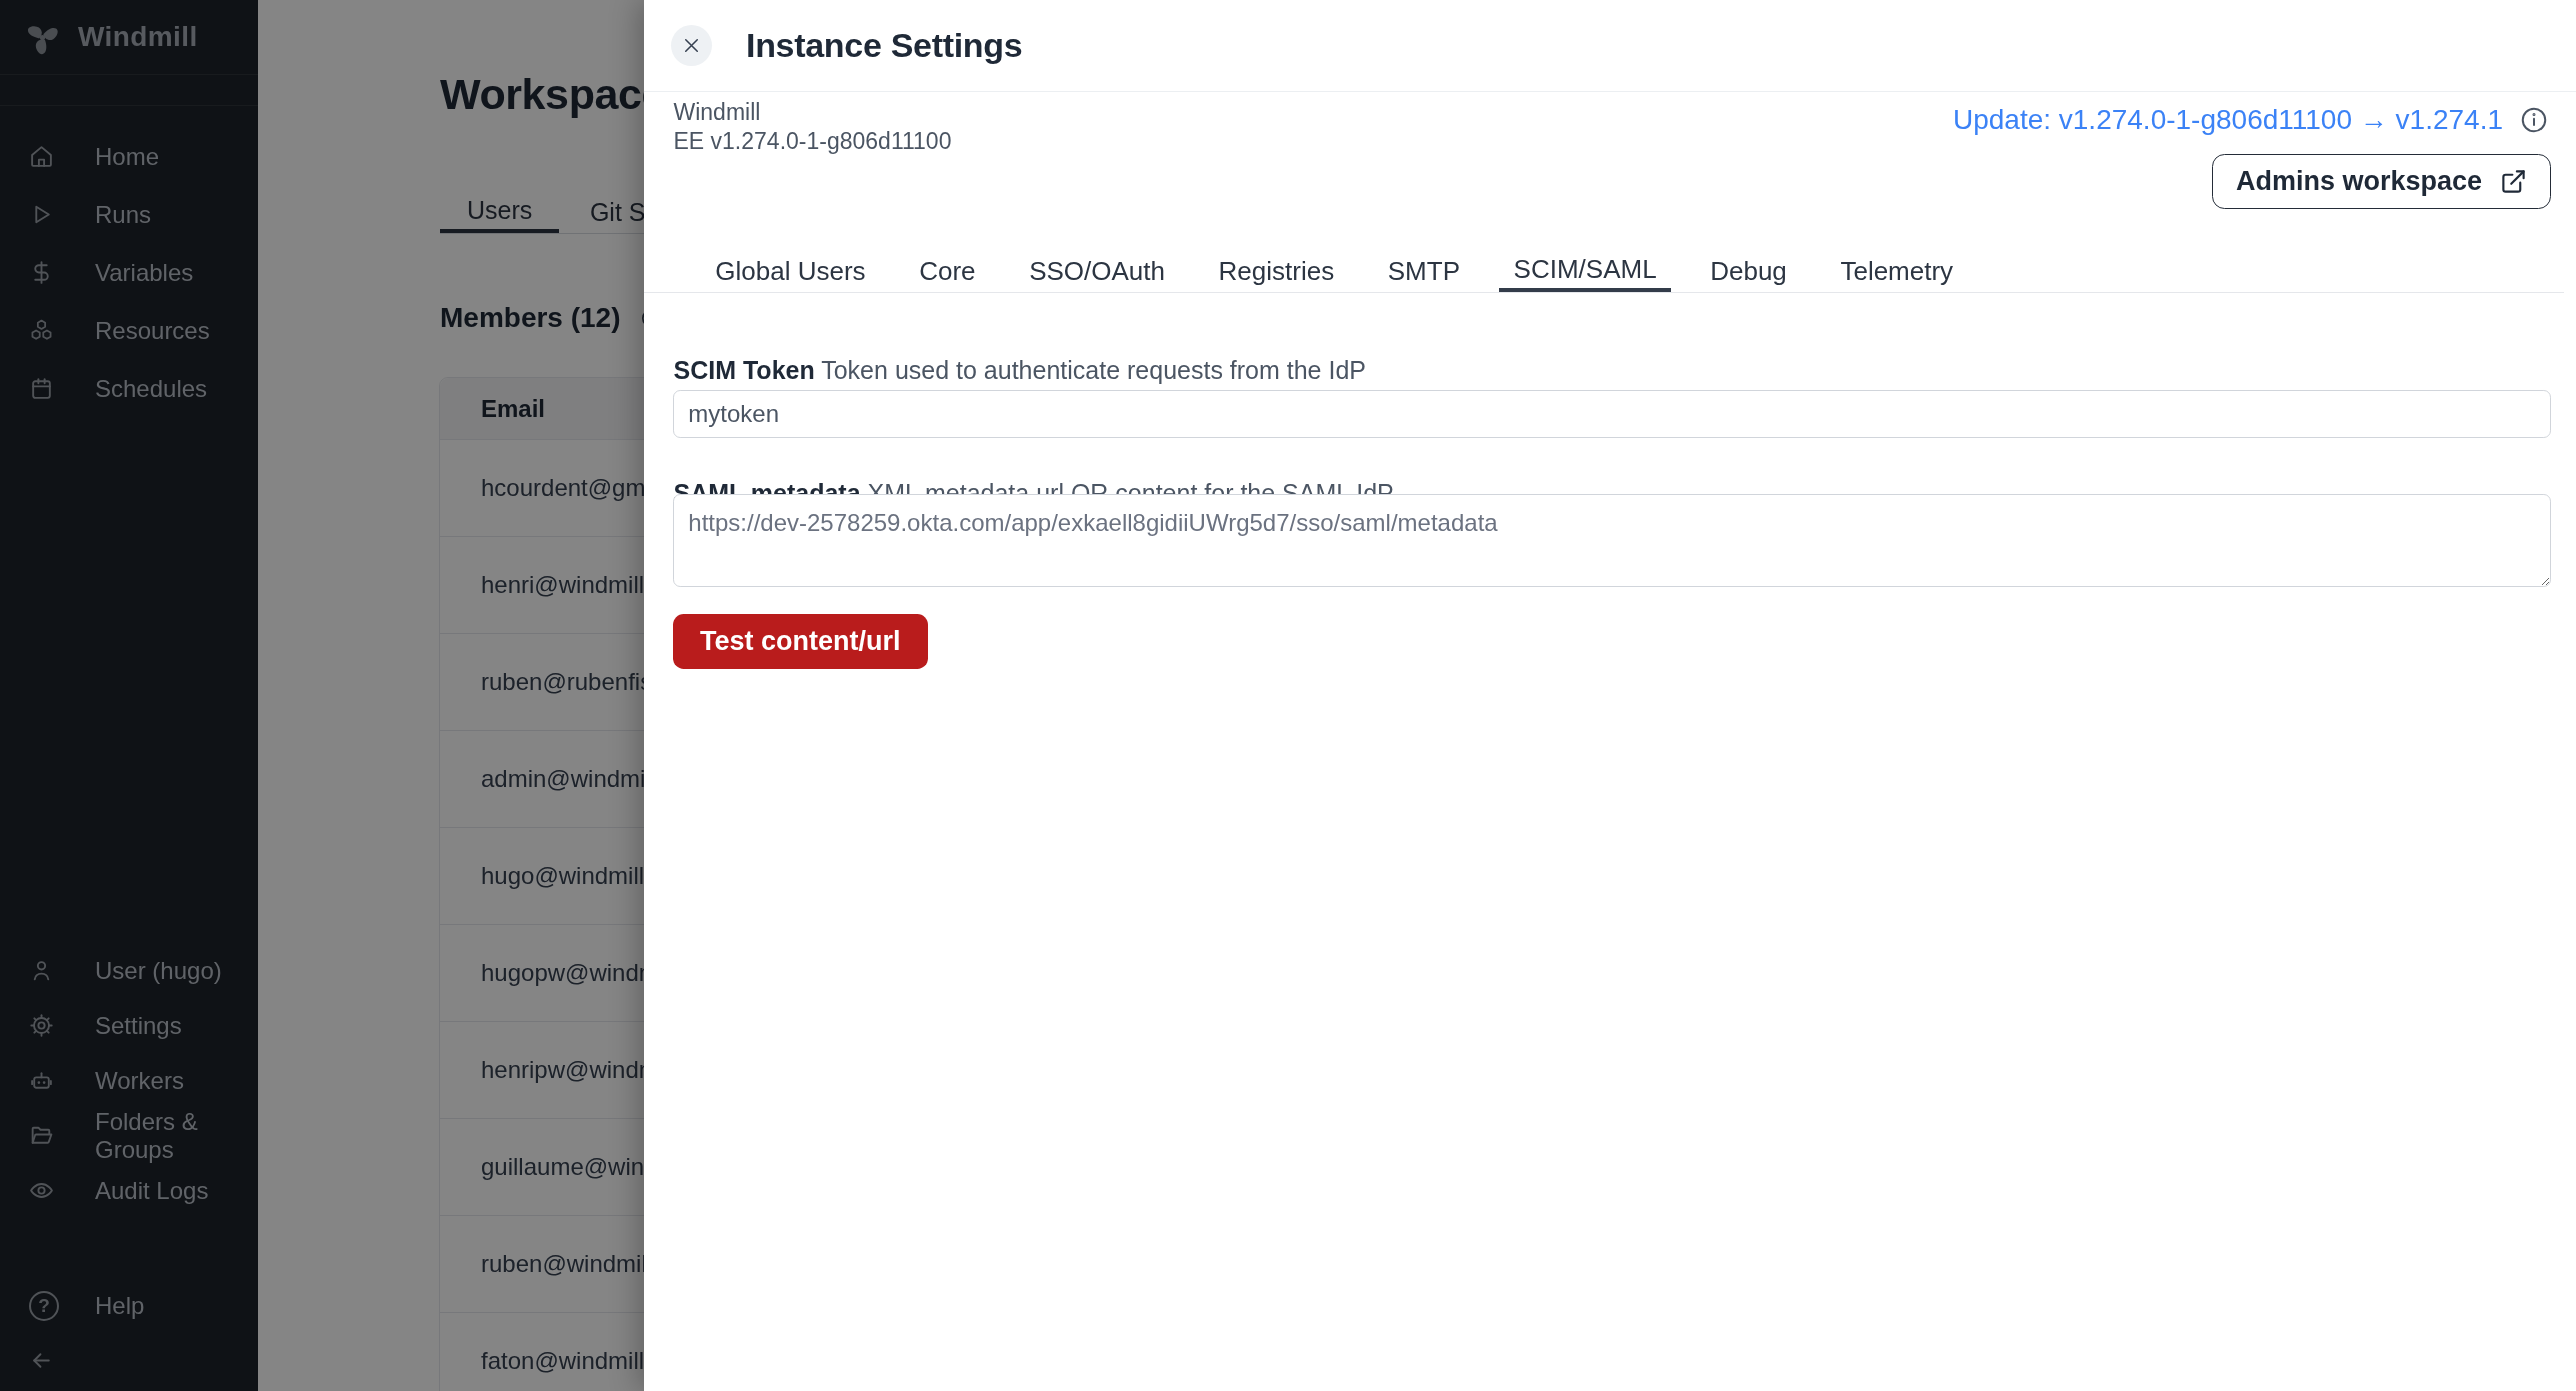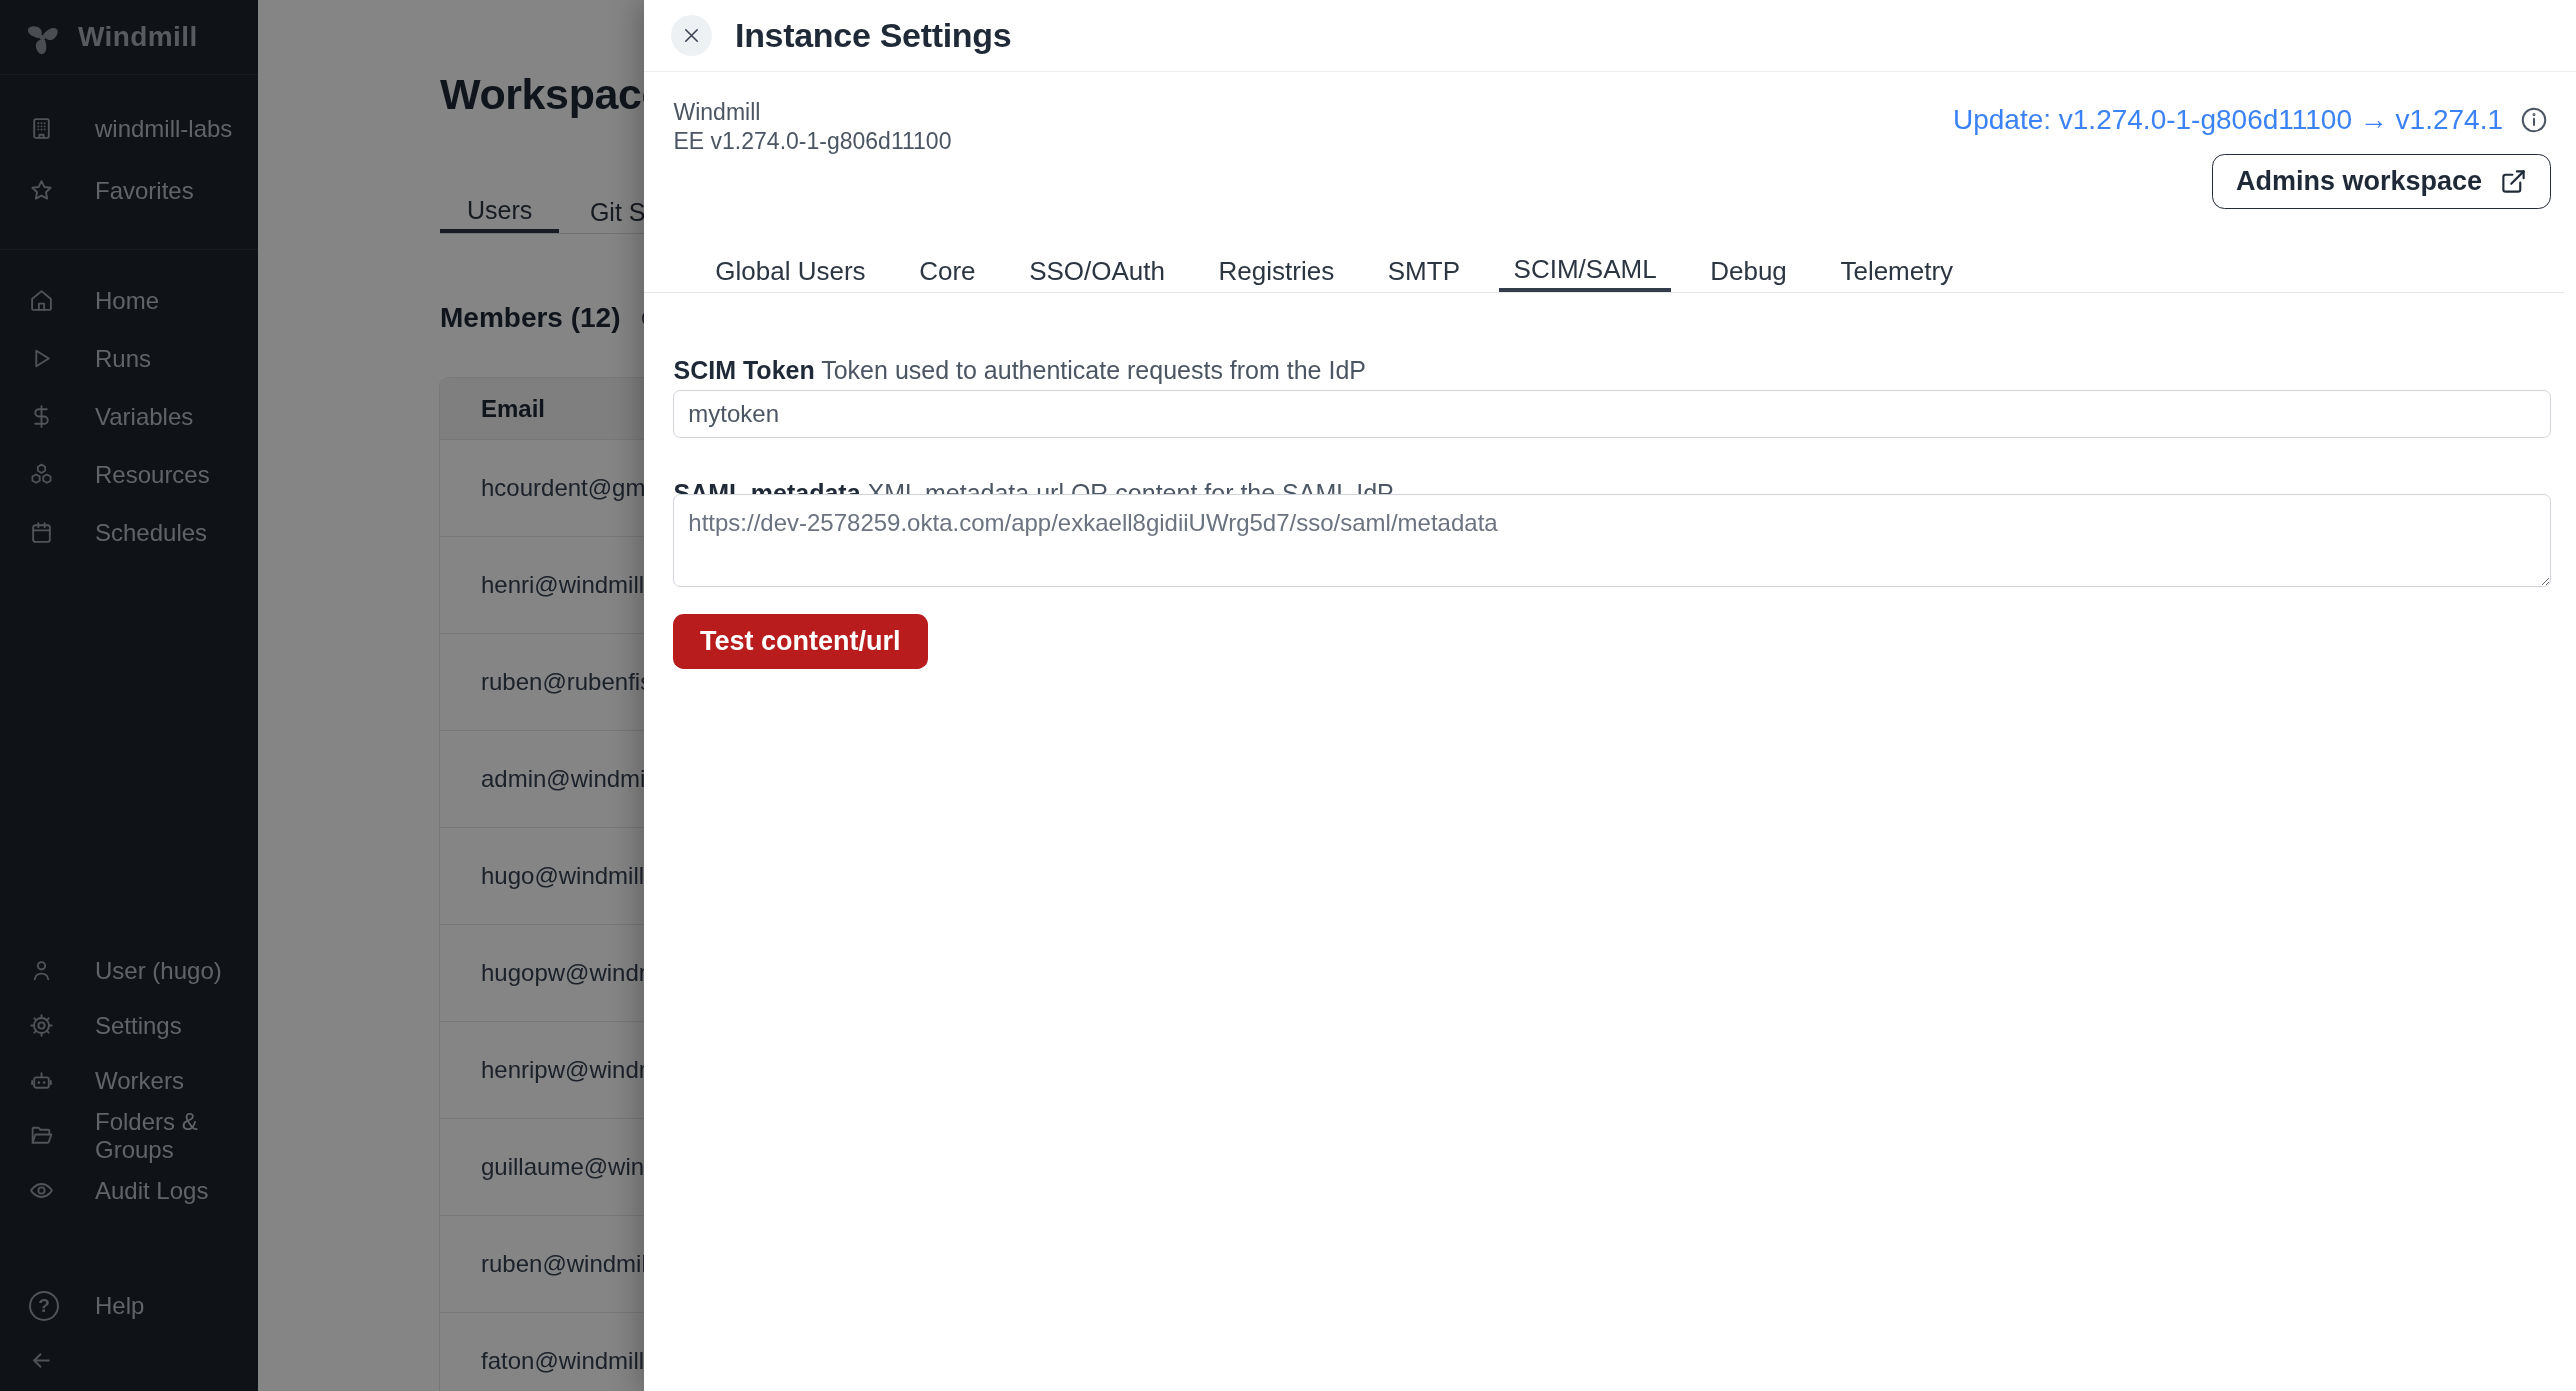--- a/index.html
+++ b/index.html
@@ -33,21 +33,21 @@
   .members-heading { font-size:28px; font-weight:700; color:#1f2937; }
   .mtable { position:absolute; left:181px; top:377px; width:1163px; border:0.9px solid #e5e7eb; border-radius:9px 9px 0 0; background:#fff; }
   .mhead { height:61px; background:#f3f4f6; border-radius:9px 9px 0 0; display:flex; align-items:center; padding-left:41px; font-size:24px; font-weight:700; color:#1f2937; }
   .mrow { height:97px; border-top:0.9px solid #e5e7eb; display:flex; align-items:center; padding-left:41px; font-size:24px; color:#374151; white-space:nowrap; }
 
   
   .backdrop { position:absolute; left:0; top:0; width:644px; height:1392px; background:rgba(0,0,0,.48); z-index:5; }
 
   
   .drawer { position:absolute; left:644px; top:0; right:0; height:1392px; background:#ffffff; z-index:10; box-shadow:-7.2px 0 27px rgba(0,0,0,.25); }
-  .d-header { position:absolute; top:0; left:0; right:0; height:72px; border-bottom:0.9px solid #eceff2; display:flex; align-items:center; padding-left:27px; gap:23px; }
+  .d-header { position:absolute; top:0; left:0; right:0; height:92px; border-bottom:0.9px solid #eceff2; display:flex; align-items:center; padding-left:27px; gap:34px; }
   .close-btn { width:41px; height:41px; border-radius:50%; background:#eef1f4; border:none; display:flex; align-items:center; justify-content:center; color:#374151; cursor:pointer; }
   .d-title { font-size:34px; font-weight:700; color:#1f2937; letter-spacing:-0.3px; }
   .d-meta-left { position:absolute; left:29.5px; top:98px; font-size:23px; color:#4b5563; line-height:29px; }
   .d-update { position:absolute; right:27px; top:104px; display:flex; align-items:center; gap:16px; }
   .d-update-link { font-size:28px; color:#3b82f6; cursor:pointer; white-space:nowrap; }
   .iconbtn { display:flex; align-items:center; color:#4b5563; cursor:pointer; }
   .d-admins { position:absolute; right:25px; top:154px; height:55px; display:flex; align-items:center; gap:18px; padding:0 23px; border:1.8px solid #242c38; border-radius:12.5px; background:#fff; font-size:27px; font-weight:700; color:#1f2937; cursor:pointer; white-space:nowrap;justify-content:center; }
   .d-tabs { position:absolute; left:0; right:12px; top:250px; height:43px; border-bottom:0.9px solid #e5e7eb; display:flex; padding-left:57px; gap:25px; }
   .dtab { padding:0 14.3px; font-size:26px; color:#2c3542; display:flex; align-items:center; white-space:nowrap; cursor:pointer; }
   .dtab.active { border-bottom:4.5px solid #333c4a; }
@@ -72,40 +72,20 @@
           <path d="M1,-4 C12,-17 23,-12 17,-2 C12,6 3,4 1,-4 Z"></path>
           <path d="M1,-4 C12,-17 23,-12 17,-2 C12,6 3,4 1,-4 Z" transform="rotate(120)"></path>
           <path d="M1,-4 C12,-17 23,-12 17,-2 C12,6 3,4 1,-4 Z" transform="rotate(240)"></path>
           <circle cx="0" cy="0" r="3.2"></circle>
         </g>
       </svg>
     </span>
     <span class="brand-name">Windmill</span>
   </div>
 
-  <div class="side-group-top">
-    <div class="side-item">
-      <span class="sicon">
-        <svg width="25" height="25" viewBox="0 0 24 24" fill="none" stroke="currentColor" stroke-width="1.8" stroke-linecap="round" stroke-linejoin="round">
-          <rect x="5" y="3" width="14" height="18" rx="1.5"></rect>
-          <path d="M10 21v-3h4v3"></path>
-          <path d="M9 7h.01M12 7h.01M15 7h.01M9 10h.01M12 10h.01M15 10h.01M9 13h.01M12 13h.01M15 13h.01"></path>
-        </svg>
-      </span>
-      <span>windmill-labs</span>
-    </div>
-    <div class="side-item gap">
-      <span class="sicon">
-        <svg width="25" height="25" viewBox="0 0 24 24" fill="none" stroke="currentColor" stroke-width="1.8" stroke-linejoin="round">
-          <path d="M12 3l2.7 5.6 6.1.8-4.5 4.3 1.1 6.1L12 16.9 6.6 19.8l1.1-6.1L3.2 9.4l6.1-.8z"></path>
-        </svg>
-      </span>
-      <span>Favorites</span>
-    </div>
-  </div>
 
   <div class="side-sep"></div>
 
   <nav class="side-nav">
     <div class="side-item">
       <span class="sicon">
         <svg width="25" height="25" viewBox="0 0 24 24" fill="none" stroke="currentColor" stroke-width="1.8" stroke-linecap="round" stroke-linejoin="round">
           <path d="M3 10.5L12 3l9 7.5V20a1 1 0 0 1-1 1H4a1 1 0 0 1-1-1z"></path>
             <path d="M9.5 21v-6h5v6"></path>
         </svg>

